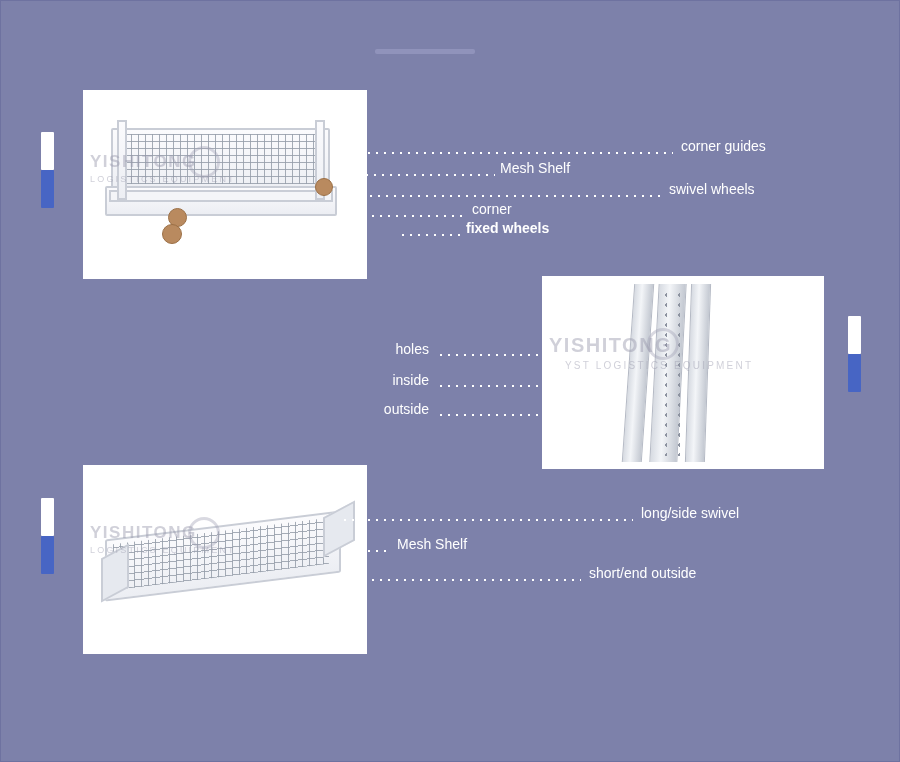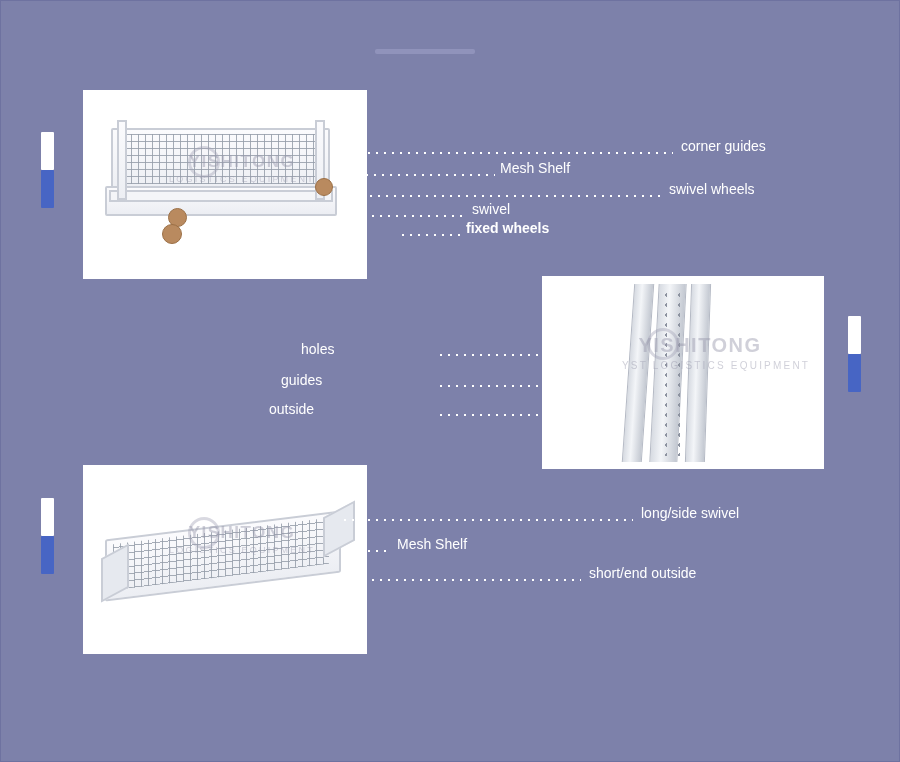--- a/index.html
+++ b/index.html
@@ -74,23 +74,23 @@
     position: absolute;
     background: #ffffff;
     overflow: hidden;
   }
   #photo-cart   { left: 82px;  top: 89px;  width: 284px; height: 189px; }
   #photo-rail   { left: 541px; top: 275px; width: 282px; height: 193px; }
   #photo-mesh   { left: 82px;  top: 464px; width: 284px; height: 189px; }
 
   .watermark {
     position: absolute;
-    left: 17px;
+    left: 7px;
     width: 100%;
-    text-align: center;
+    text-align: left;
     color: rgba(150,150,170,0.45);
     pointer-events: none;
     user-select: none;
   }
   .wm-main {
     font-size: 17px;
     font-weight: bold;
     letter-spacing: 1.5px;
   }
   .wm-sub {
@@ -104,21 +104,21 @@
     border-radius: 50%;
   }
 
   
   .label {
     position: absolute;
     font-size: 14px;
     color: #ffffff;
     white-space: nowrap;
   }
-  .label-r { }
+  .label-r { text-align: right; }
 
   
   .dots {
     position: absolute;
     height: 2px;
     background-image: radial-gradient(circle, #ffffff 0.9px, rgba(255,255,255,0) 1.1px);
     background-size: 8px 2px;
     background-repeat: repeat-x;
     background-position: left center;
   }
@@ -207,41 +207,41 @@
   <div class="dots" style="left:340px; top:151px; width:332px;"></div>
   <div class="label" style="left:680px; top:137px;">corner guides</div>
 
   <div class="dots" style="left:330px; top:173px; width:164px;"></div>
   <div class="label" style="left:499px; top:159px;">Mesh Shelf</div>
 
   <div class="dots" style="left:350px; top:194px; width:312px;"></div>
   <div class="label" style="left:668px; top:180px;">swivel wheels</div>
 
   <div class="dots" style="left:344px; top:214px; width:122px;"></div>
-  <div class="label" style="left:471px; top:200px;">swivel</div>
+  <div class="label" style="left:471px; top:200px;">corner</div>
 
   <div class="dots" style="left:398px; top:233px; width:62px;"></div>
   <div class="label" style="left:465px; top:219px;font-weight:bold;">fixed wheels</div>
 
   <div class="photo" id="photo-rail">
     <div class="rail-strip" style="left:112px; top:8px; width:26px; height:178px; transform:skewX(-3deg);"></div>
     <div class="rail-strip" style="left:86px; top:8px; width:18px; height:178px; transform:skewX(-4deg);"></div>
     <div class="rail-strip" style="left:146px; top:8px; width:18px; height:178px; transform:skewX(-2deg);"></div>
     <div class="rail-holes" style="left:120px; top:14px; width:5px; height:166px;"></div>
     <div class="rail-holes" style="left:133px; top:14px; width:5px; height:166px;"></div>
 
     <div class="wm-ring" style="left:105px; top:52px; width:26px; height:26px;"></div>
     <div class="watermark wm-main" style="top:58px; font-size:20px;">YISHITONG</div>
     <div class="watermark wm-sub" style="top:82px; font-size:10px;padding-left:16px;">YST  LOGISTICS  EQUIPMENT</div>
   </div>
 
   <div class="label label-r" style="left:300px; top:340px; width:128px;">holes</div>
   <div class="dots" style="left:436px; top:353px; width:110px;"></div>
 
-  <div class="label label-r" style="left:280px; top:371px; width:148px;">guides</div>
+  <div class="label label-r" style="left:280px; top:371px; width:148px;">inside</div>
   <div class="dots" style="left:436px; top:384px; width:122px;"></div>
 
   <div class="label label-r" style="left:268px; top:400px; width:160px;">outside</div>
   <div class="dots" style="left:436px; top:413px; width:140px;"></div>
 
   <div class="photo" id="photo-mesh">
     <div class="cart-body" style="left:22px; top:60px; width:232px; height:58px; transform:skewY(-7deg); border-radius:2px;"></div>
     <div class="mesh-grid" style="left:30px; top:66px; width:216px; height:46px; transform:skewY(-7deg);"></div>
     <div class="cart-body" style="left:240px; top:44px; width:28px; height:36px; transform:skewY(-28deg); background:#e6e9ef;"></div>
     <div class="cart-body" style="left:18px; top:86px; width:24px; height:40px; transform:skewY(-28deg); background:#e6e9ef;"></div>

